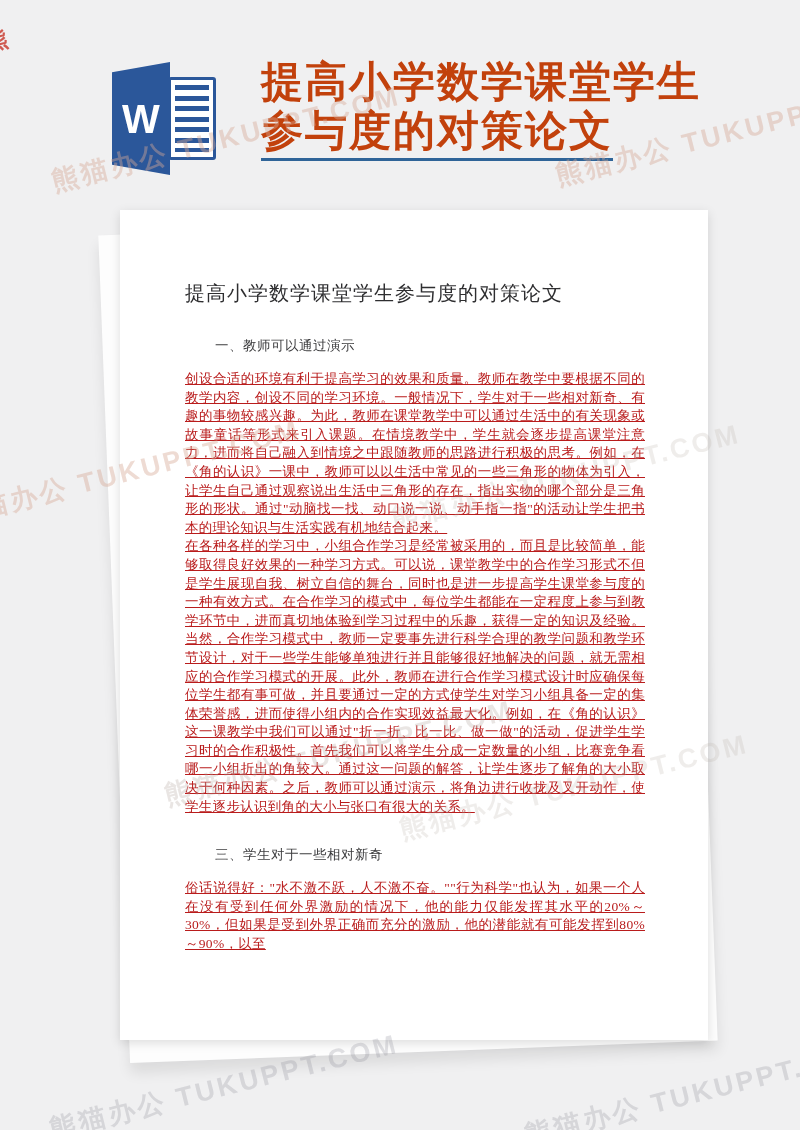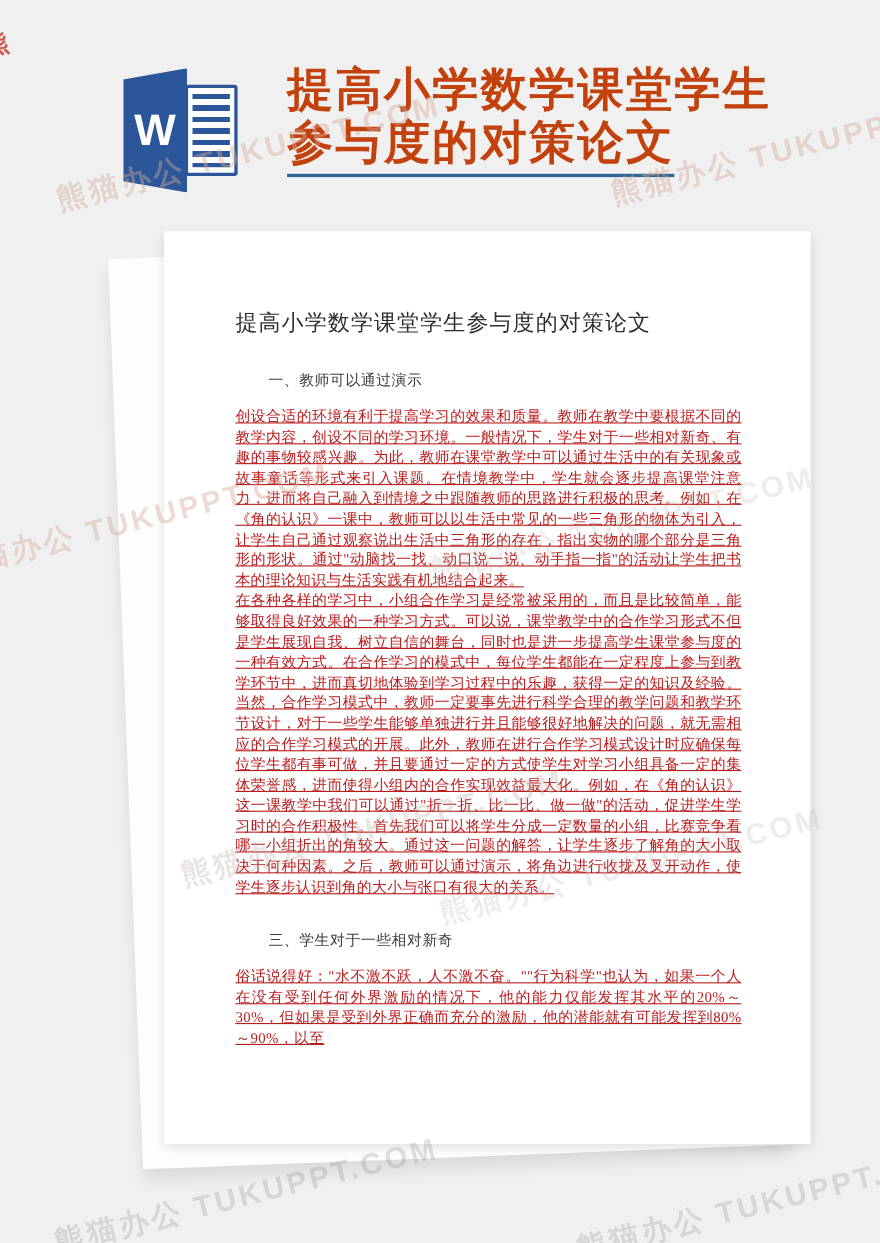--- a/index.html
+++ b/index.html
@@ -25,21 +25,21 @@
       font-family:"Liberation Serif","DejaVu Serif",serif; }
   .doc-link .l1 { display:block; }
   .doc-link .l2 { display:inline-block; border-bottom:3px solid #2f6498; padding-bottom:2px; }
 
   
   .back-sheet { position:absolute; left:114px; top:224px; width:588px; height:828px;
       background:#fdfdfd; transform:rotate(-2.2deg);
       box-shadow:0 10px 14px rgba(0,0,0,0.09); z-index:1; }
   .paper { position:absolute; left:120px; top:210px; width:588px; height:830px; background:#ffffff;
       box-shadow:0 3px 10px rgba(0,0,0,0.13); z-index:2; overflow:hidden;
-      padding:70px 63px 0 65px;margin-left:29px; }
+      padding:70px 63px 0 65px; }
 
   .doc-title { font-size:20px; font-weight:500; letter-spacing:1px; color:#2e2e30; margin:0 0 14px 0; }
   .sec-head { font-size:13.5px; font-weight:400; color:#3c3c3e; letter-spacing:0.5px;
       text-indent:30px; margin:30px 0 15px 0; }
   .sec-body { font-size:13.5px; line-height:18.6px; color:#b91c1c; letter-spacing:0.3px;
       text-align:justify; margin:0;text-decoration:underline; }
 
   
   .wm { position:absolute; white-space:nowrap; font-weight:700; font-size:27px; letter-spacing:3px;
       transform:rotate(-14deg); transform-origin:left center;

